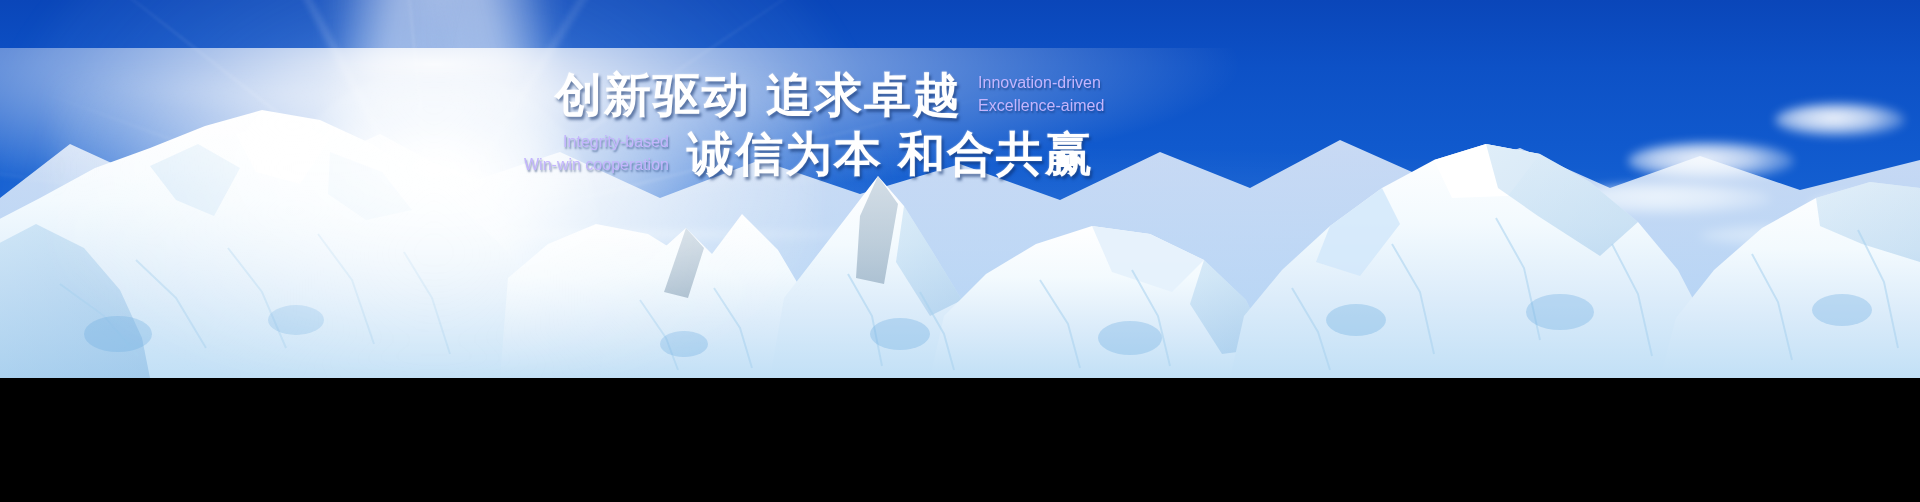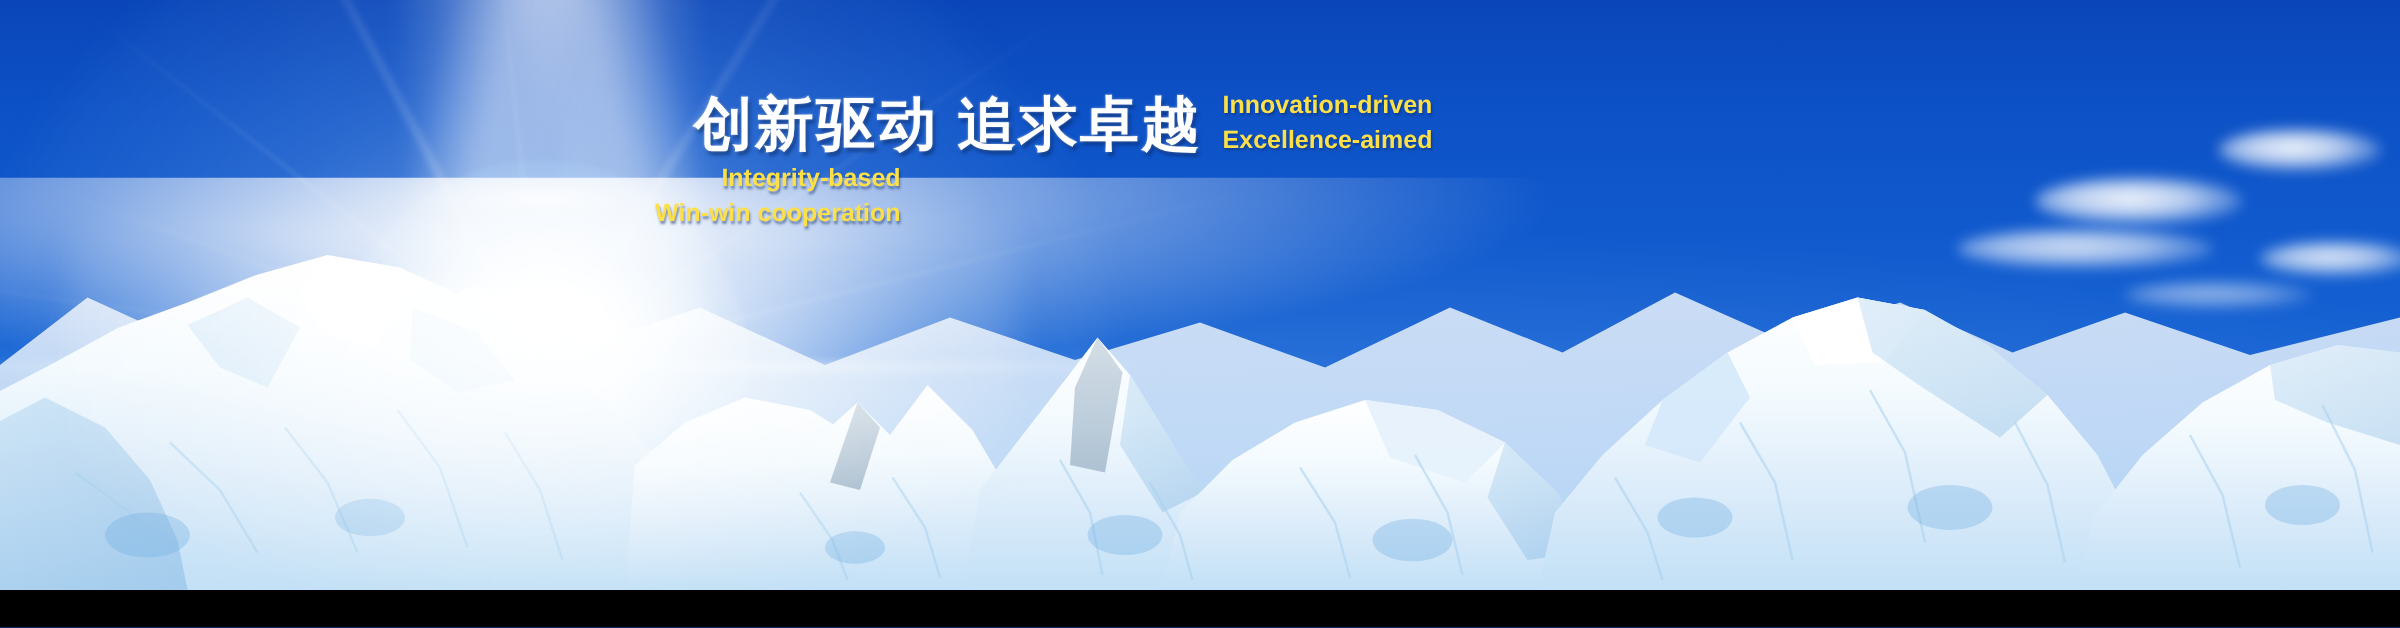--- a/index.html
+++ b/index.html
@@ -2,21 +2,21 @@
 <html lang="zh"><head>
 <meta charset="utf-8">
 <title>Corporate Snow Mountain Banner</title>
 <style>
   html,body{margin:0;padding:0;background:#000;}
   body{font-family:"Liberation Sans","DejaVu Sans",sans-serif;}
 
   .banner{
     position:relative;
     width:1920px;
-    height:472px;
+    height:378px;
     overflow:hidden;
     background:#0d52c6;
   }
 
   
   .sky{
     position:absolute; inset:0;
     background:
       linear-gradient(to bottom,
         #0a46b9 0%,
@@ -171,24 +171,24 @@
     font-size:47px;
     line-height:1;
     letter-spacing:2px;
     color:#ffffff;
     text-shadow:
       2px 3px 3px rgba(8,40,100,.55),
       0 0 2px rgba(255,255,255,.6);
   }
   .en{
     font-family:"Liberation Sans","DejaVu Sans",sans-serif;
-    font-weight:bold;
-    font-size:20px;
+    font-weight:normal;
+    font-size:16px;
     line-height:1.38;
-    color:#fde047;
+    color:#c4b5fd;
     text-shadow:1px 2px 2px rgba(8,40,100,.5);
   }
   .en-right{ margin-left:16px; text-align:left; }
   .en-left { margin-right:18px; text-align:right; }
 
   .en div{display:block;}
 </style>
 </head>
 <body>
 
@@ -336,17 +336,18 @@
         <div>Innovation-driven</div>
         <div>Excellence-aimed</div>
       </span>
     </div>
 
     <div class="row row-2">
       <span class="en en-left">
         <div>Integrity-based</div>
         <div>Win-win cooperation</div>
       </span>
+      <span class="cn">诚信为本  和合共赢</span>
     </div>
 
   </div>
 
 </div>
 
 </body></html>

